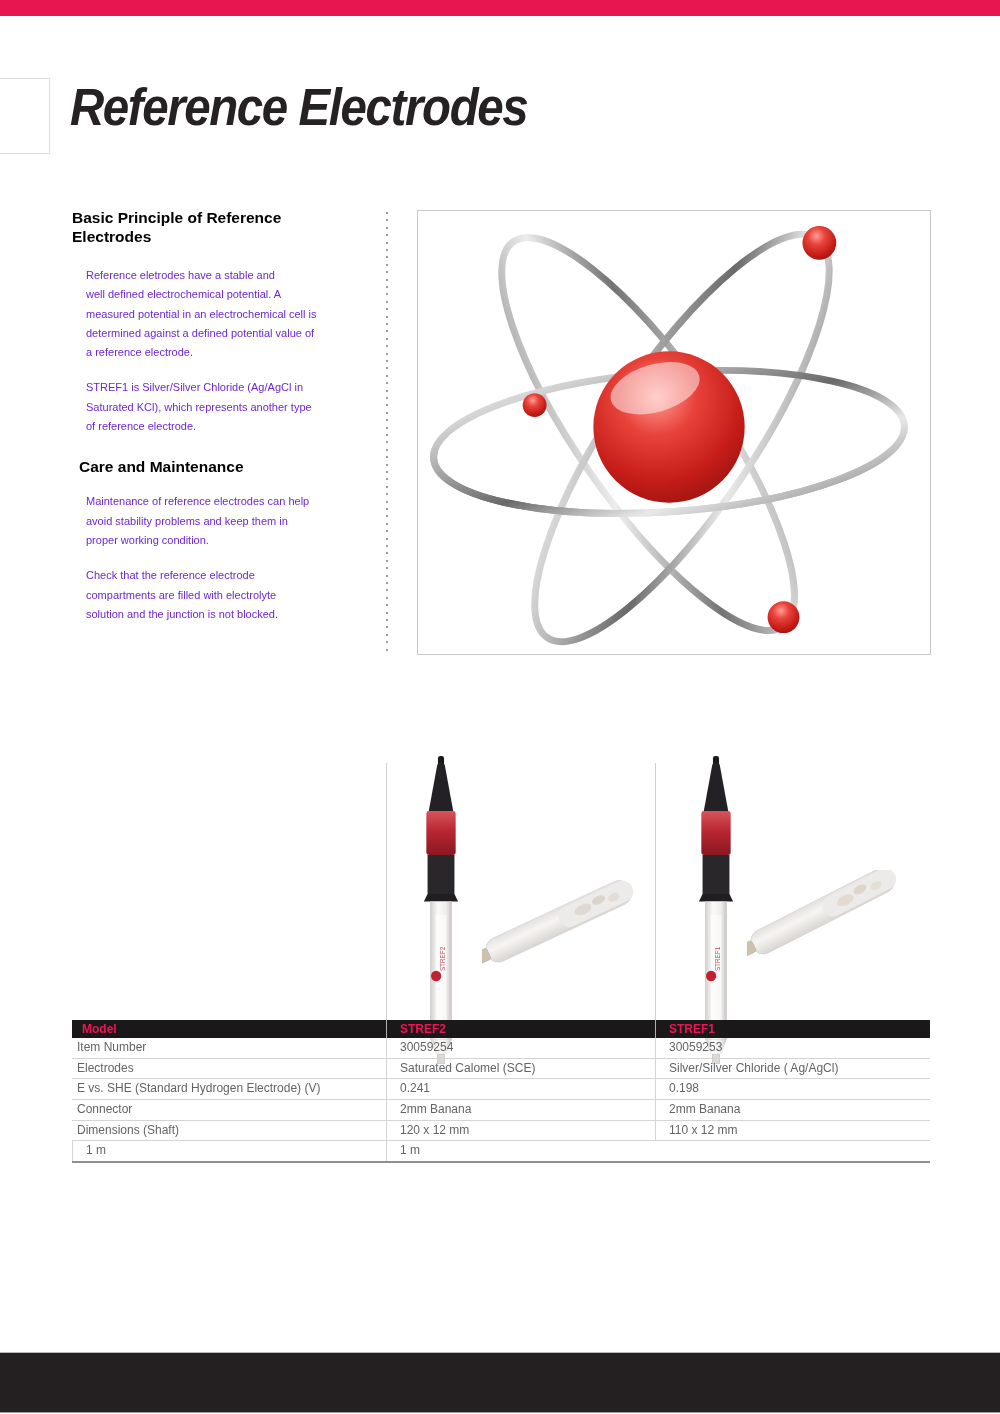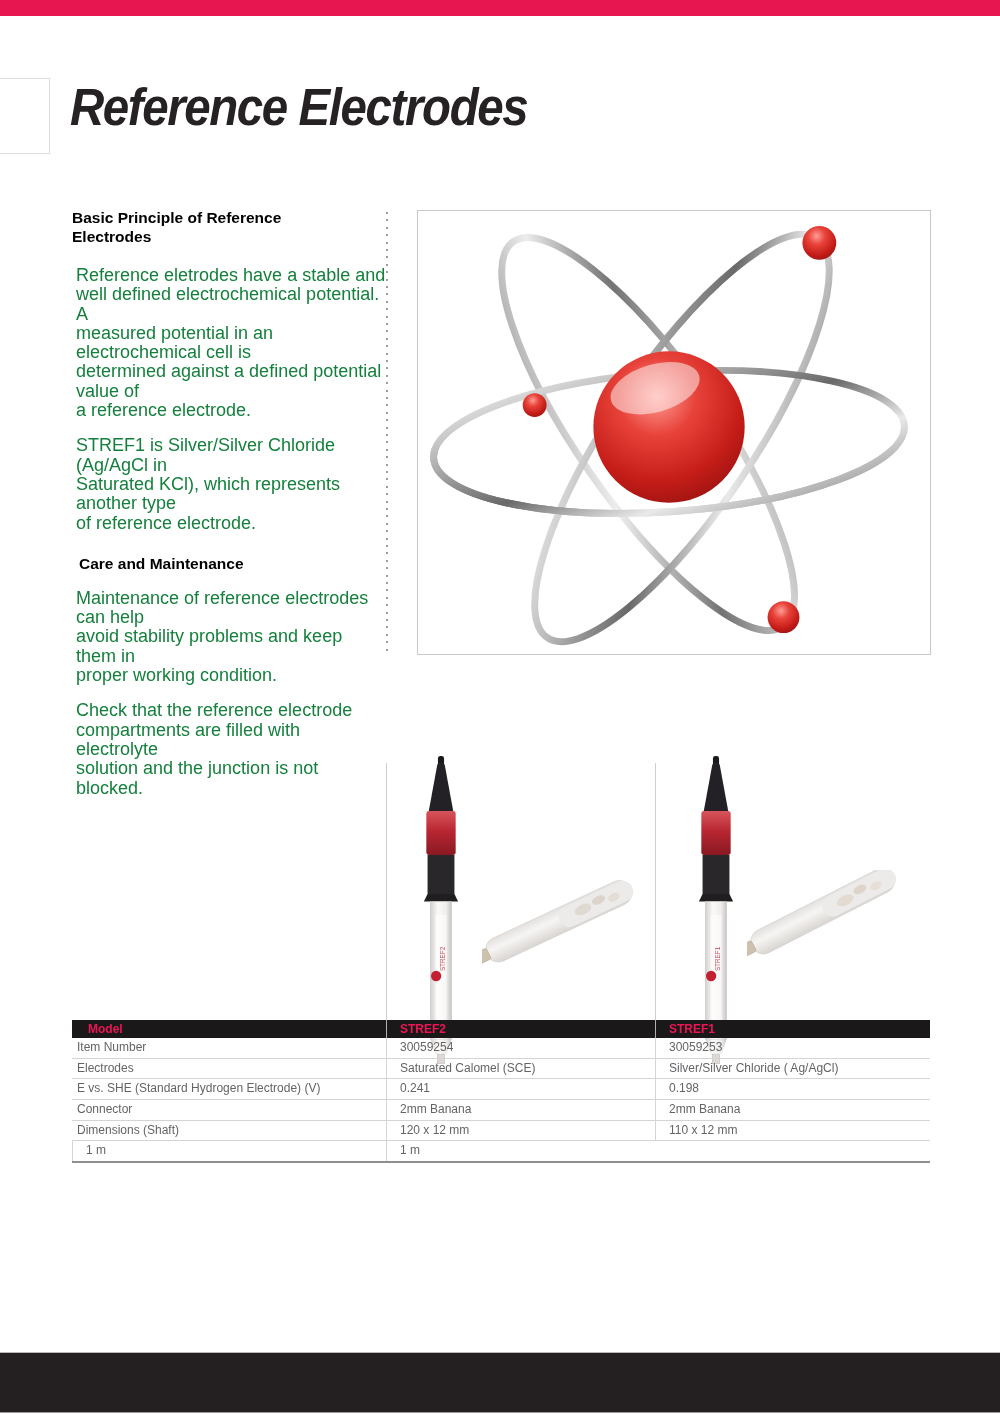--- a/index.html
+++ b/index.html
@@ -17,21 +17,21 @@
     position:absolute;left:70px;top:78px;width:700px;
     font-size:51px;font-style:italic;font-weight:600;color:#262223;
     letter-spacing:-1.5px;transform:scaleX(.93);transform-origin:left top;white-space:nowrap;
   }
   
   .left-col{position:absolute;left:72px;top:208px;width:315px;}
   .left-col h2{
     font-size:15.5px;line-height:19px;margin:0 0 20px 0;color:#000000;font-weight:bold;white-space:pre-line;
   }
   .left-col h2.second{margin-top:21px;margin-bottom:16px;margin-left:7px;}
-  .left-col p{font-size:18px;line-height:19.3px;margin:0 0 16px 4px;white-space:pre-line;color:#15803d;}
+  .left-col p{font-size:11px;line-height:19.3px;margin:0 0 16px 14px;white-space:pre-line;color:#6d28d9;}
   
   .dotted-line{
     position:absolute;left:386px;top:212px;width:2px;height:444px;
     background:repeating-linear-gradient(to bottom,#9c9c9c 0 2px,transparent 2px 7.4px);
   }
   
   .atom-box{position:absolute;left:417px;top:210px;width:514px;height:445px;border:1px solid #c9c9c9;background:#fff;box-sizing:border-box;}
   .atom-box svg{display:block;width:100%;height:100%;}
   
   .col-divider{position:absolute;width:1px;background:#cfcfcf;top:763px;height:257px;}
@@ -39,21 +39,21 @@
   .col-divider.d2{left:655px;}
   .electrode{position:absolute;width:44px;height:252px;top:756px;}
   .electrode.e1{left:419px;}
   .electrode.e2{left:694px;}
   .detail-photo{position:absolute;width:170px;height:110px;}
   .detail-photo.p1{left:482px;top:878px;}
   .detail-photo.p2{left:747px;top:870px;}
   
   .spec-table{position:absolute;left:72px;top:1020px;width:858px;font-size:12px;color:#636466;}
   .t-header{display:grid;grid-template-columns:314px 269px 275px;background:#1b181a;height:18px;line-height:18px;}
-  .t-header .hcell{color:#ec1554;font-weight:bold;padding-left:16px;}
+  .t-header .hcell{color:#ec1554;font-weight:bold;padding-left:10px;}
   .t-header .hcell.c2,.t-header .hcell.c3{padding-left:13px;border-left:1px solid #b0b0b0;}
   .t-row{display:grid;grid-template-columns:314px 269px 275px;height:19.7px;line-height:19.7px;}
   .t-row + .t-row{border-top:1px solid #d4d4d4;}
   .t-row .cell{padding-left:5px;overflow:hidden;white-space:nowrap;}
   .t-row .cell.c2,.t-row .cell.c3{padding-left:13px;border-left:1px solid #d4d4d4;}
   .t-bottom{border-top:2px solid #8f8f8f;height:0;}
   
   .footer-bar{position:absolute;left:0;top:1352px;width:1000px;height:59px;background:#242021;border-top:1px solid #b9b9b9;border-bottom:1px solid #9a9a9a;box-sizing:content-box;}
 </style>
 </head>

